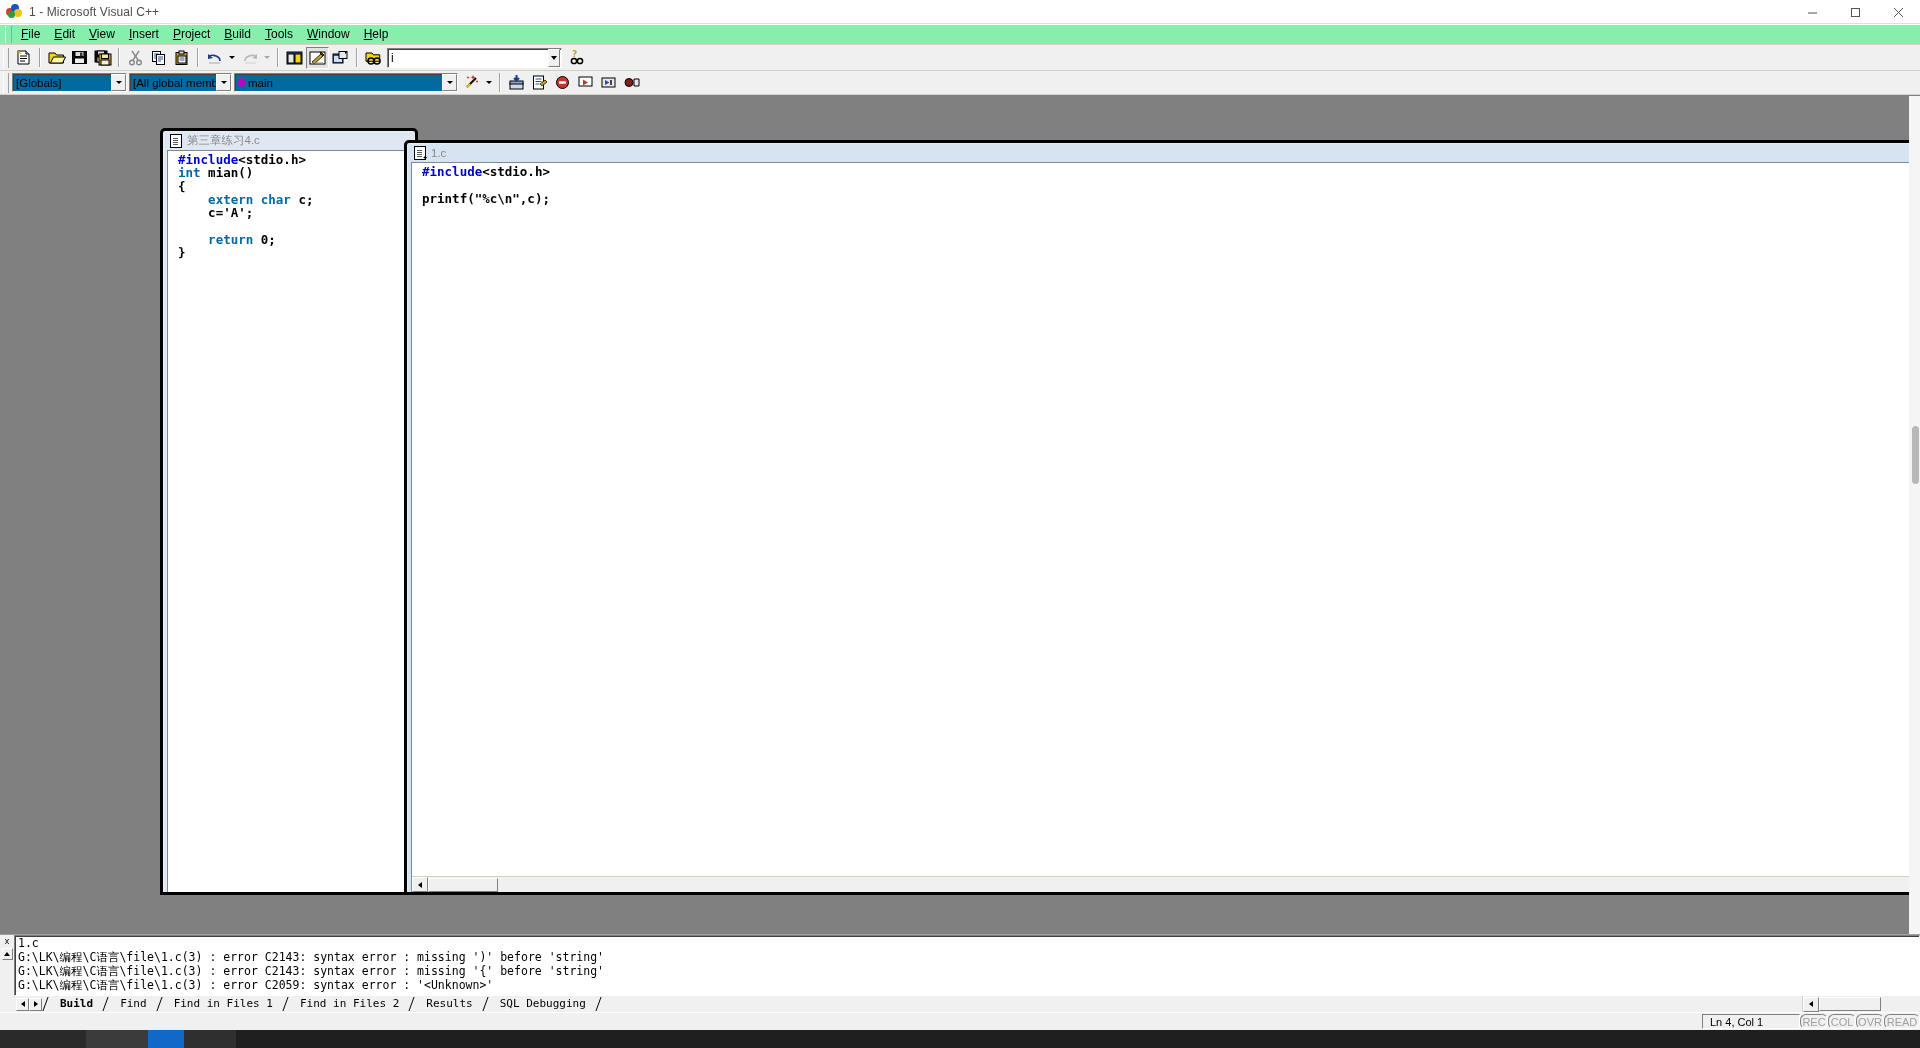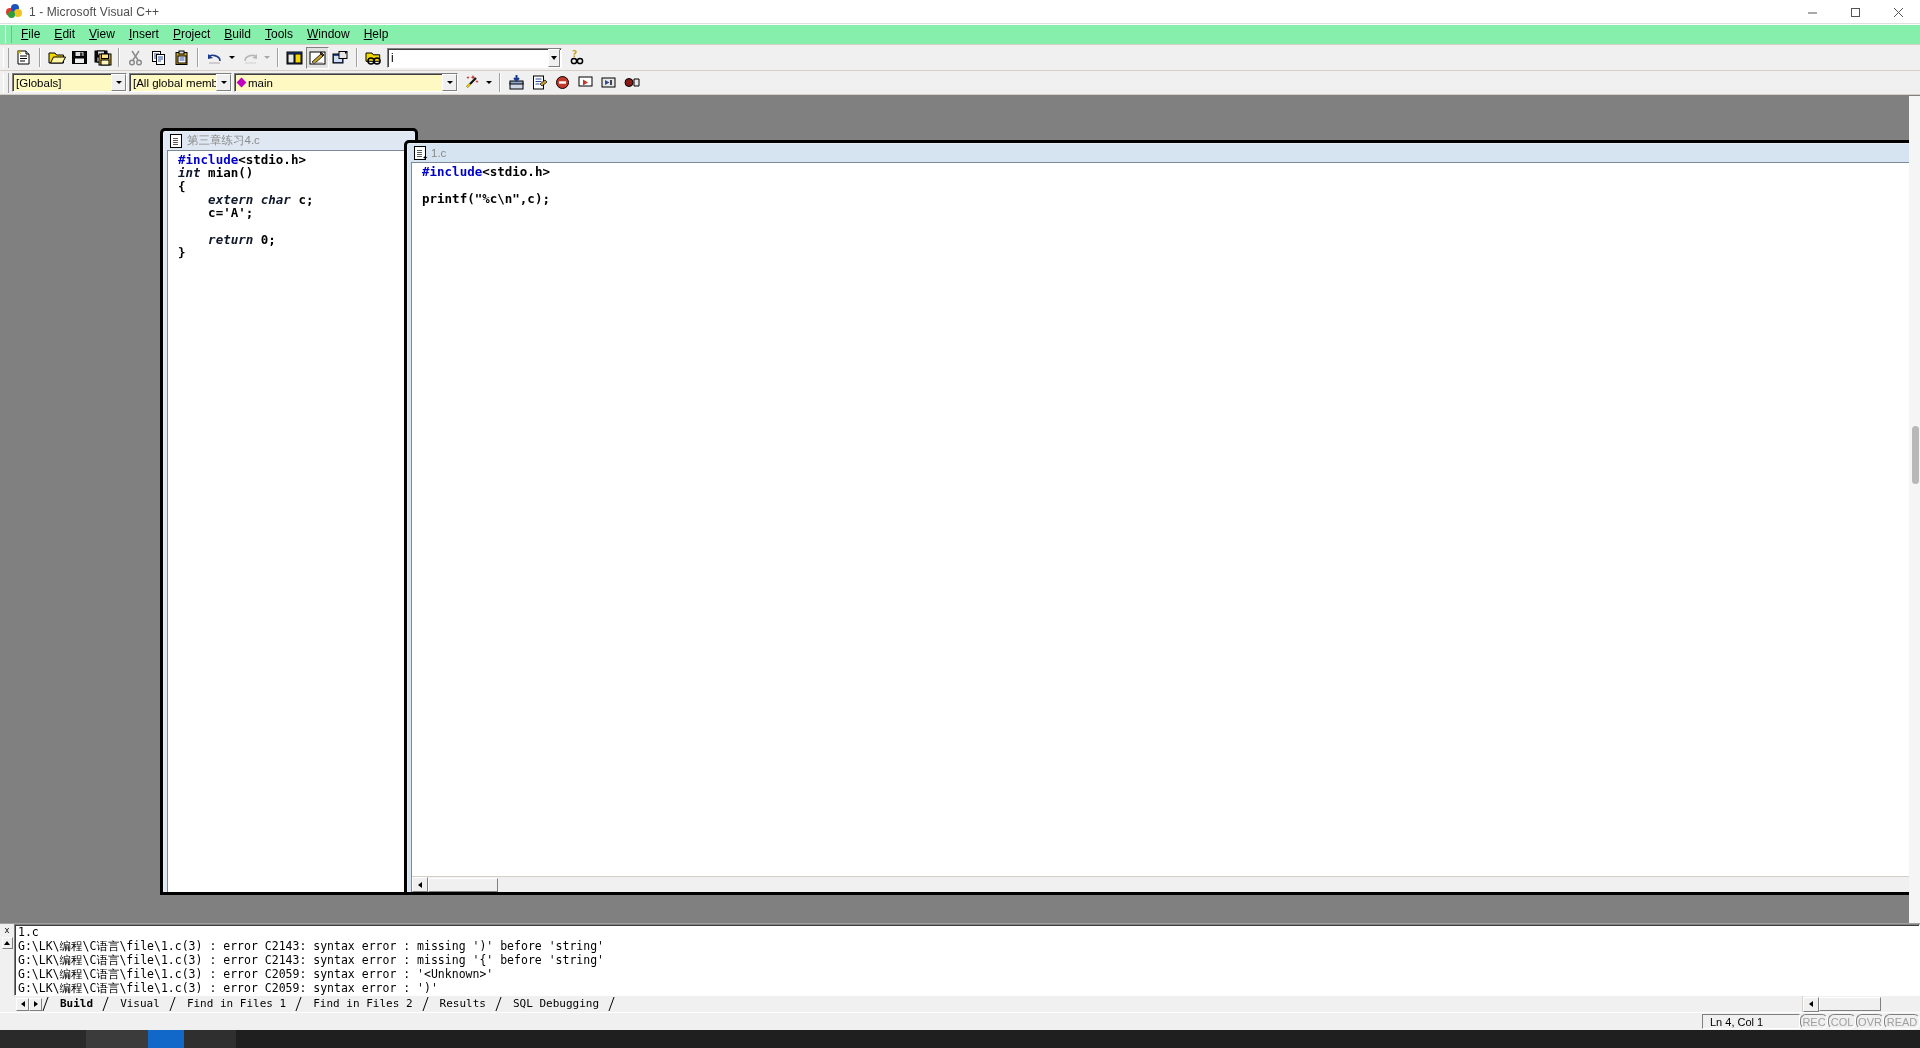--- a/index.html
+++ b/index.html
@@ -132,21 +132,21 @@
   .wizardbar {
     height: 24px; flex: 0 0 24px;
     background: #f0f0f0;
     display:flex; align-items:center;
     border-bottom: 1px solid #d4d0c8;
     padding-left: 2px;
   }
   .wb-combo {
     height: 19px;
     display:flex; align-items:center;
-    background:#fef9c3;
+    background:#0369a1;
     border:1px solid #808080;
     border-right-color:#ffffff; border-bottom-color:#ffffff;
     box-shadow: inset 1px 1px 0 #404040;
     margin-right: 2px;
     overflow:hidden;
   }
   .wb-combo .txt {
     font-size: 11.5px; color:#000; padding-left:3px; flex:1;
     white-space:nowrap; overflow:hidden;
     font-family:"Liberation Sans", sans-serif;
@@ -209,21 +209,21 @@
     border-right:1px solid #ffffff;
   }
   .code {
     position:absolute; left:10px; right:0; top:0; bottom:0;
     font-family: "DejaVu Sans Mono", monospace;
     font-size: 12.5px; line-height: 13.3px;
     color:#000; white-space:pre;
     padding-top: 2px;
     overflow:hidden;
   }
-  .kw { color:#0f172a; font-weight:bold;font-style:italic; }
+  .kw { color:#0369a1; font-weight:bold; }
   .pp { color:#0000cc; font-weight:bold; }
   .pln { color:#000; font-weight:bold; }
   .hscroll {
     position:absolute; left:0; right:0; bottom:0; height:16px;
     background:#f0f0f0; border-top:1px solid #d4d0c8;
     display:flex; align-items:center;
   }
   .sb-btn {
     width:16px;height:15px; background:#f0f0f0;
     border:1px solid #ffffff; border-right-color:#808080; border-bottom-color:#808080;
@@ -680,35 +680,34 @@
           <span class="tri-u"></span>
         </div>
     </div>
 
     <div class="out-main">
       <div class="out-textwrap">
         <div class="out-text">1.c</div>
         <div class="out-text">G:\LK\编程\C语言\file\1.c(3) : error C2143: syntax error : missing ')' before 'string'</div>
         <div class="out-text">G:\LK\编程\C语言\file\1.c(3) : error C2143: syntax error : missing '{' before 'string'</div>
         <div class="out-text">G:\LK\编程\C语言\file\1.c(3) : error C2059: syntax error : '&lt;Unknown&gt;'</div>
-        <div class="out-text">G:\LK\编程\C语言\file\1.c(3) : error C2059: syntax error : ')'</div>
       </div>
 
       <div style="display:flex;">
         <div class="out-tabs" style="flex:1 1 auto;">
           <div class="tab-nav">
               <span class="tri-l"></span>
             </div>
           <div class="tab-nav">
               <span class="tri-r"></span>
             </div>
           <span class="tabsep"></span>
           <div class="out-tab active">Build</div>
           <span class="tabsep"></span>
-          <div class="out-tab">Visual</div>
+          <div class="out-tab">Find</div>
           <span class="tabsep"></span>
           <div class="out-tab">Find in Files 1</div>
           <span class="tabsep"></span>
           <div class="out-tab">Find in Files 2</div>
           <span class="tabsep"></span>
           <div class="out-tab">Results</div>
           <span class="tabsep"></span>
           <div class="out-tab">SQL Debugging</div>
           <span class="tabsep"></span>
         </div>

